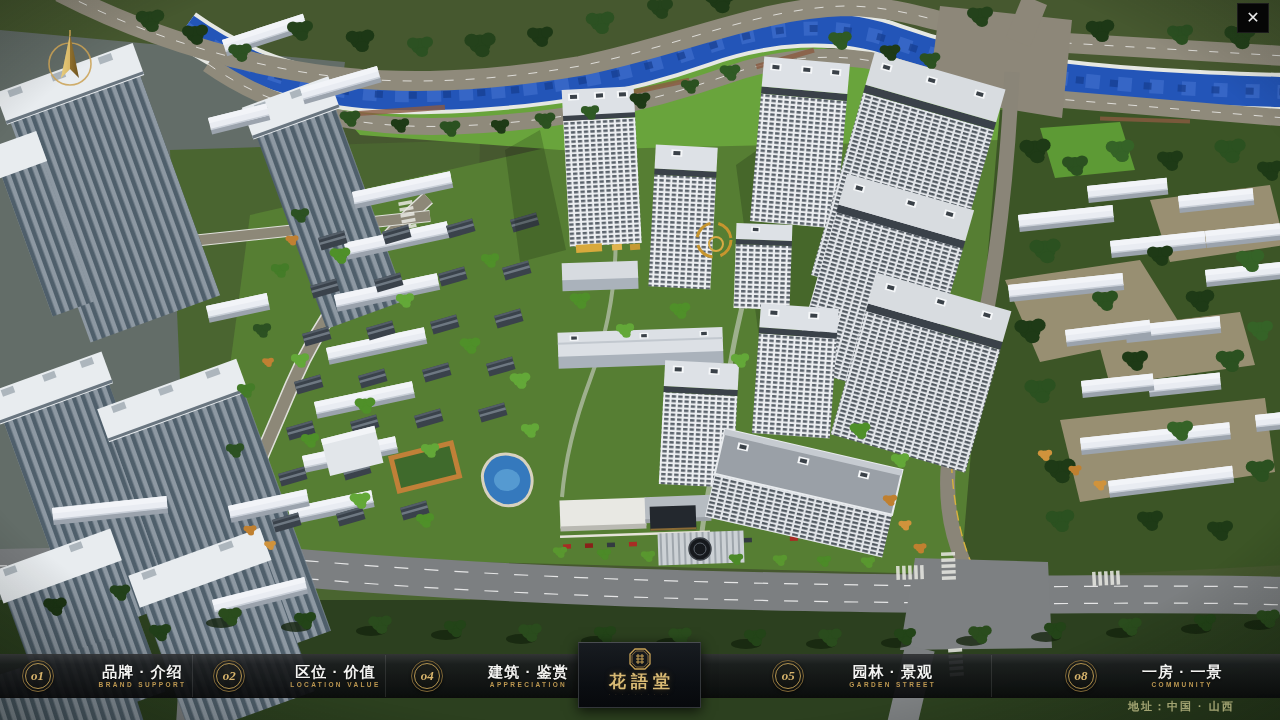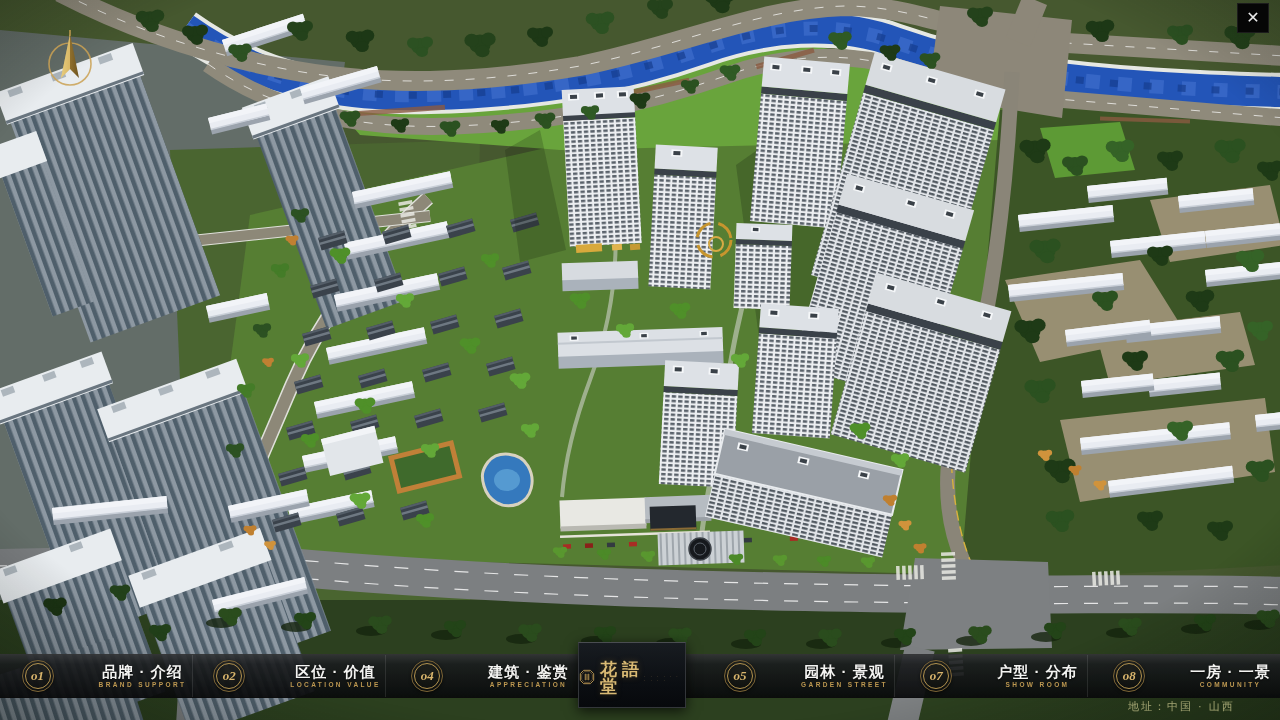--- a/index.html
+++ b/index.html
@@ -33,33 +33,33 @@
                display:flex;align-items:center;justify-content:center;}
   .badge-num{font-family:"Liberation Serif",serif;font-style:italic;font-weight:700;
              font-size:13px;color:#d8b46c;}
   .labels{display:flex;flex-direction:column;align-items:center;margin-left:36px;}
   .zh{font-weight:700;font-size:15px;line-height:1;color:#f3f3f1;letter-spacing:1px;
       text-shadow:0 1px 2px rgba(0,0,0,.85);white-space:nowrap;}
   .en{font-weight:700;font-size:6.5px;line-height:1;color:#bd9851;letter-spacing:2.4px;
       margin-top:3px;white-space:nowrap;}
 
   
-  #logo-panel{position:absolute;left:578px;top:642px;width:108px;height:66px;z-index:5;
+  #logo-panel{position:absolute;left:578px;top:642px;width:123px;height:66px;z-index:5;
               background:linear-gradient(180deg,#181c21 0%,#0a0d11 70%,#07090c 100%);
               border:1px solid #33363a;border-top-color:#4a4d51;box-sizing:border-box;
-              box-shadow:0 3px 12px rgba(0,0,0,.7);display:flex;flex-direction:row;
+              box-shadow:0 3px 12px rgba(0,0,0,.7);display:flex;flex-direction:column;
               align-items:center;padding-top:4px;cursor:pointer;}
   #logo-title{font-family:"Liberation Serif",serif;font-weight:700;font-size:17px;line-height:1;
               color:#d9ba74;letter-spacing:5px;padding-left:5px;margin-top:2px;
               text-shadow:0 0 6px rgba(160,120,40,.35);}
   #logo-tagline{font-size:4px;color:#8a744a;letter-spacing:2px;margin-top:3px;line-height:1;}
 
   
   #address{position:absolute;left:1128px;top:699px;font-size:11px;letter-spacing:2px;
-           color:rgba(198,196,140,.78);white-space:nowrap;z-index:5;}
+           color:rgba(198,196,140,.78);white-space:nowrap;z-index:5;font-weight:bold;}
 </style>
 </head>
 <body>
 
 <div id="stage">
 
   <svg id="scene" viewBox="0 0 1280 720" preserveAspectRatio="none">
     <defs>
       <pattern id="win" width="6.5" height="4.6" patternUnits="userSpaceOnUse">
         <rect width="6.5" height="4.6" fill="#edeff2"></rect>
@@ -678,31 +678,20 @@
             </span>
           </span>
         <span class="labels">
             <span class="zh">园林 · 景观</span>
             <span class="en">GARDEN STREET</span>
           </span>
       </div>
       <div class="cell">
         <span class="badge">
             <span class="badge-inner">
-              <span class="badge-num">o7</span>
-            </span>
-          </span>
-        <span class="labels">
-            <span class="zh">户型 · 分布</span>
-            <span class="en">SHOW ROOM</span>
-          </span>
-      </div>
-      <div class="cell">
-        <span class="badge">
-            <span class="badge-inner">
               <span class="badge-num">o8</span>
             </span>
           </span>
         <span class="labels">
             <span class="zh">一房 · 一景</span>
             <span class="en">COMMUNITY</span>
           </span>
       </div>
     </div>
   </div>

